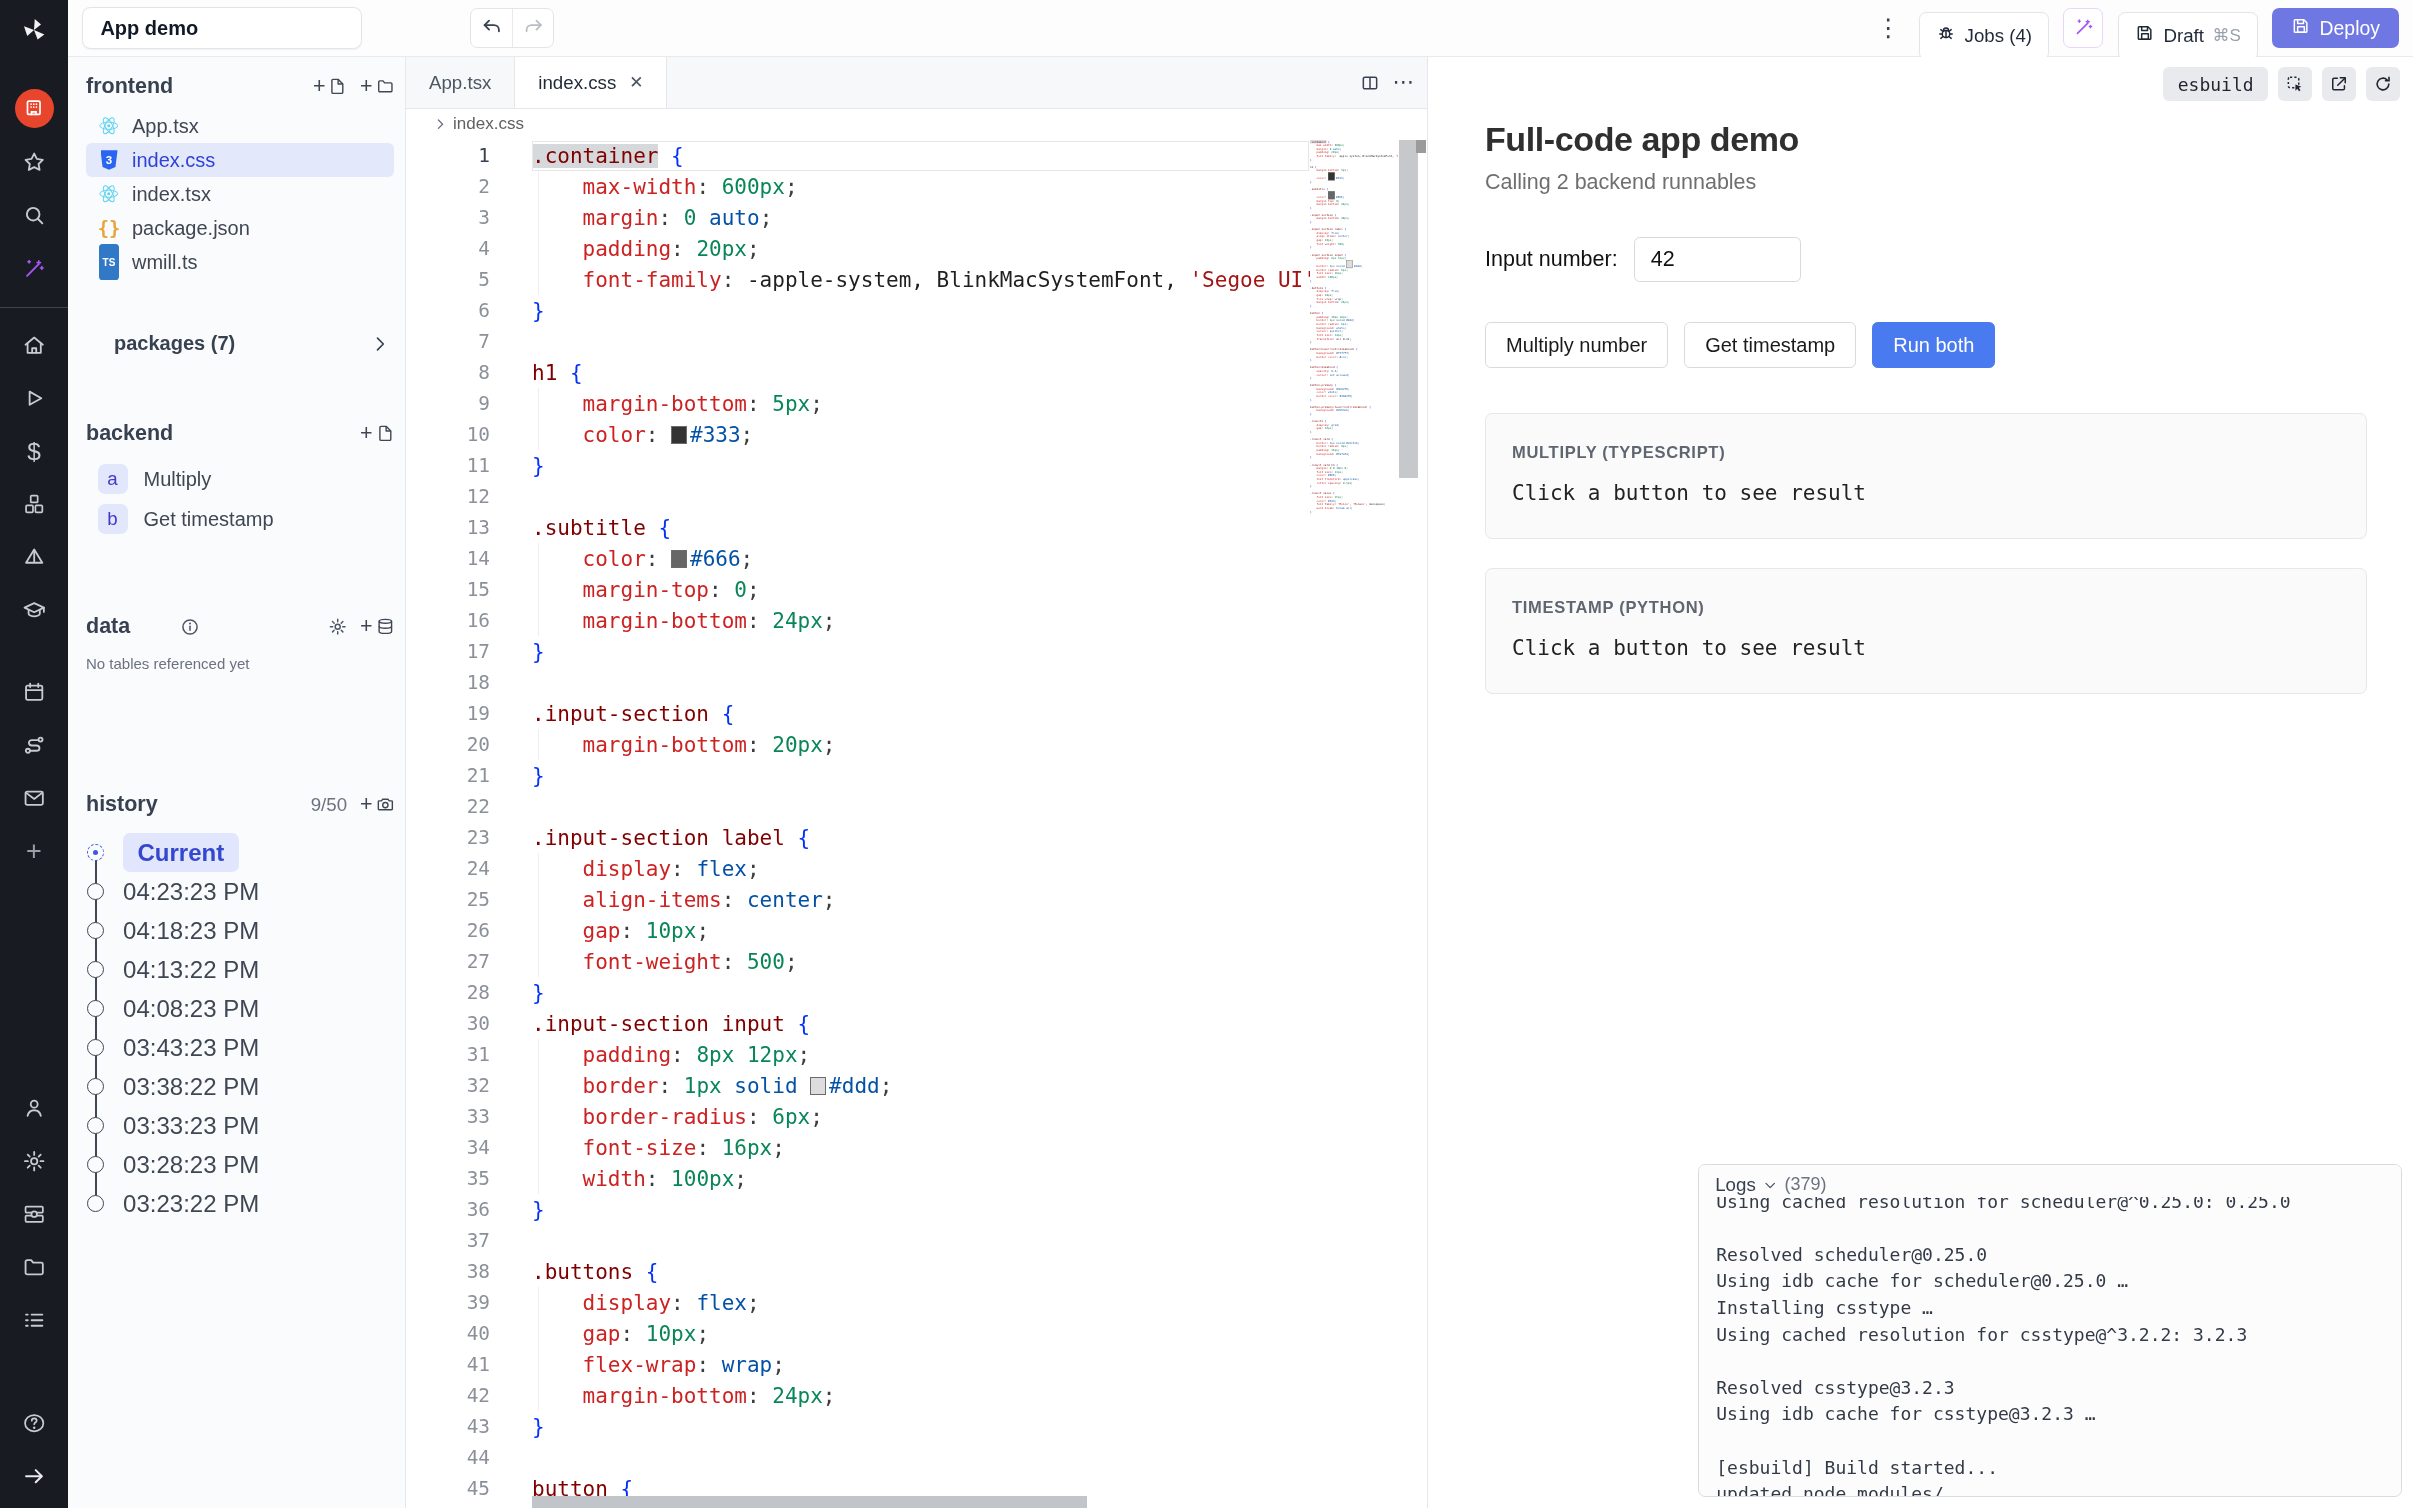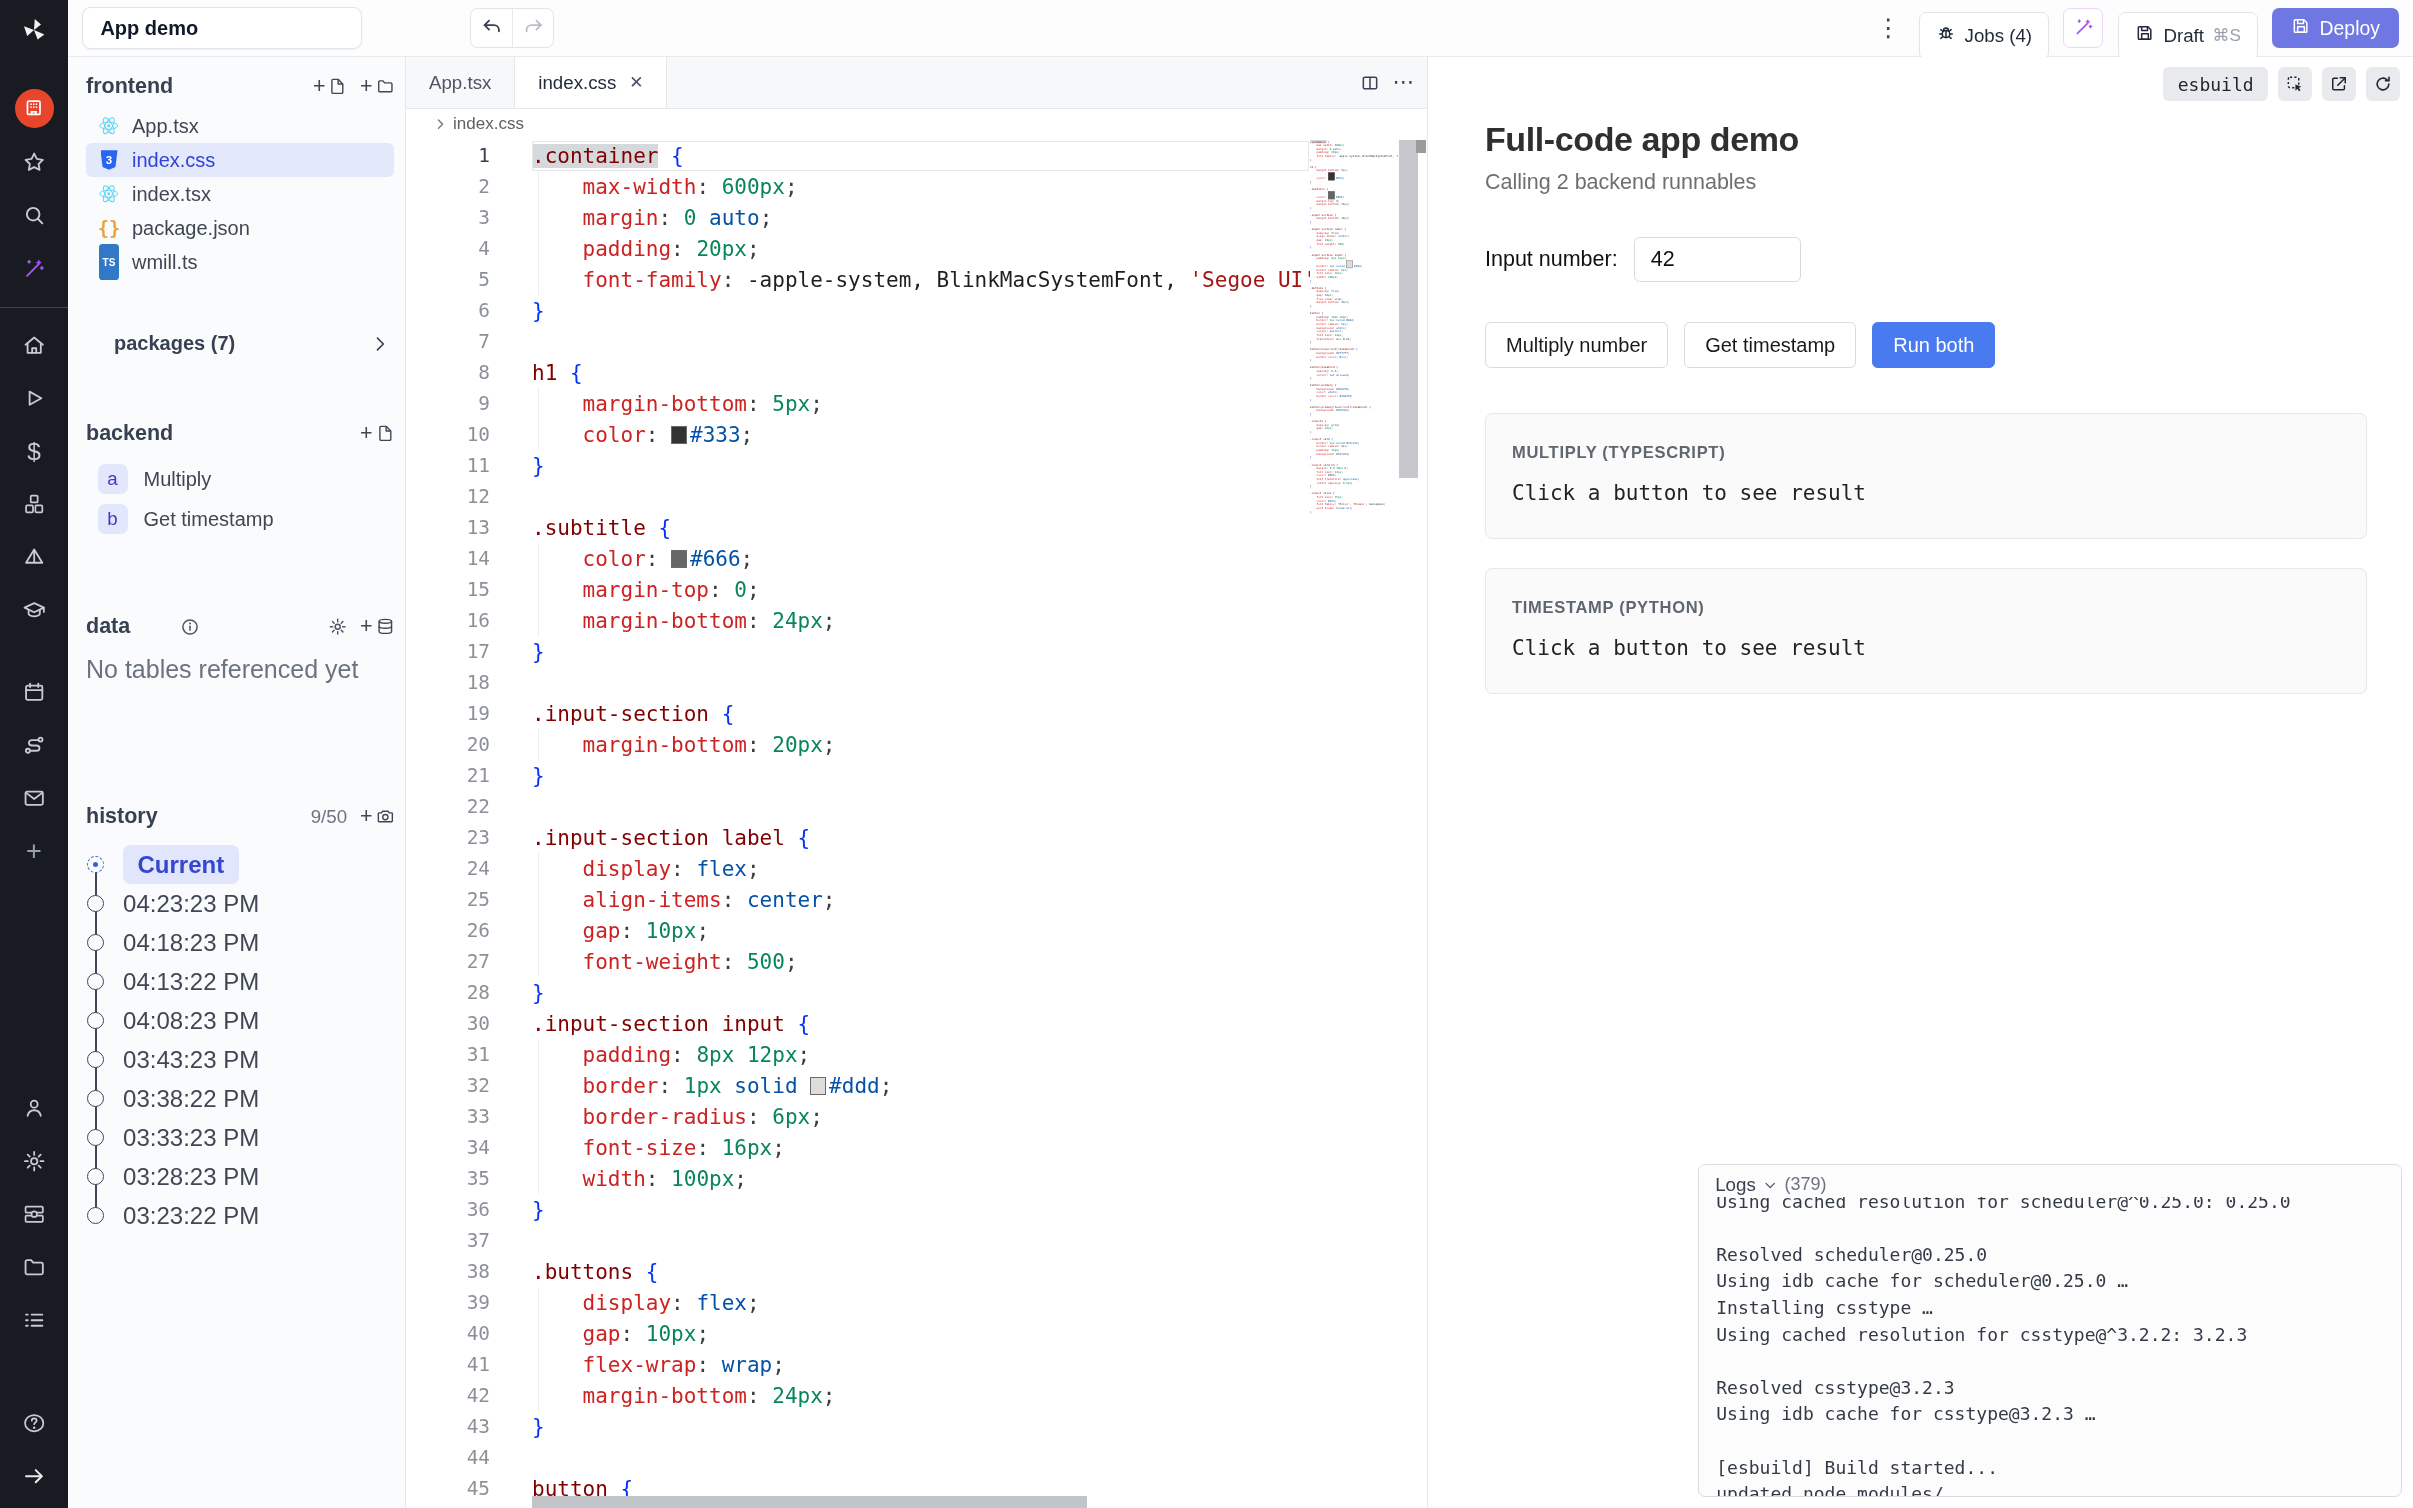--- a/index.html
+++ b/index.html
@@ -68,21 +68,21 @@
     font-size:10px; font-weight:700; display:flex; align-items:center; justify-content:center; }
   .packages-row { margin-top:53px; display:flex; align-items:center; font-size:20px; font-weight:700;
     color:#374151; cursor:pointer; padding-right:4.3px;margin-left:28px; }
   .packages-row svg { margin-left:auto; }
   .sec-backend { margin-top:66px; }
   .brow { display:flex; align-items:center; gap:16px; height:40px; padding-left:11.5px; font-size:20px;
     color:#3f4754; cursor:pointer; }
   .bbadge { width:30px; height:30px; border-radius:7.2px; background:#e3e7fc; color:#4338ca;
     font-size:18.7px; display:flex; align-items:center; justify-content:center; }
   .sec-data { margin-top:75px; }
-  .data-empty { margin-top:16px; font-size:25px; color:#6b7280; }
+  .data-empty { margin-top:16px; font-size:15px; color:#6b7280; }
   .sec-history { margin-top:120px; }
   .hist-count { font-size:18.7px; color:#6b7280; font-weight:400; }
   .timeline { margin-top:16px; position:relative; padding-left:1.4px; }
   .timeline .tline { position:absolute; left:9.3px; top:13px; bottom:16px; width:1.4px; background:#3f4754; }
   .titem { display:flex; align-items:center; gap:18.7px; height:39px; position:relative; cursor:pointer; }
   .tdot { width:17px; height:17px; border-radius:50%; border:1.8px solid #3f4754; background:#fafbfc; flex:none;
     position:relative; z-index:1; }
   .titem.current .tdot { border:1.8px dashed #3b5bdb; display:flex; align-items:center; justify-content:center; }
   .titem.current .tdot::after { content:""; width:5px; height:5px; border-radius:50%; background:#3b5bdb; }
   .tlabel { font-size:24px; color:#3f4754; }

